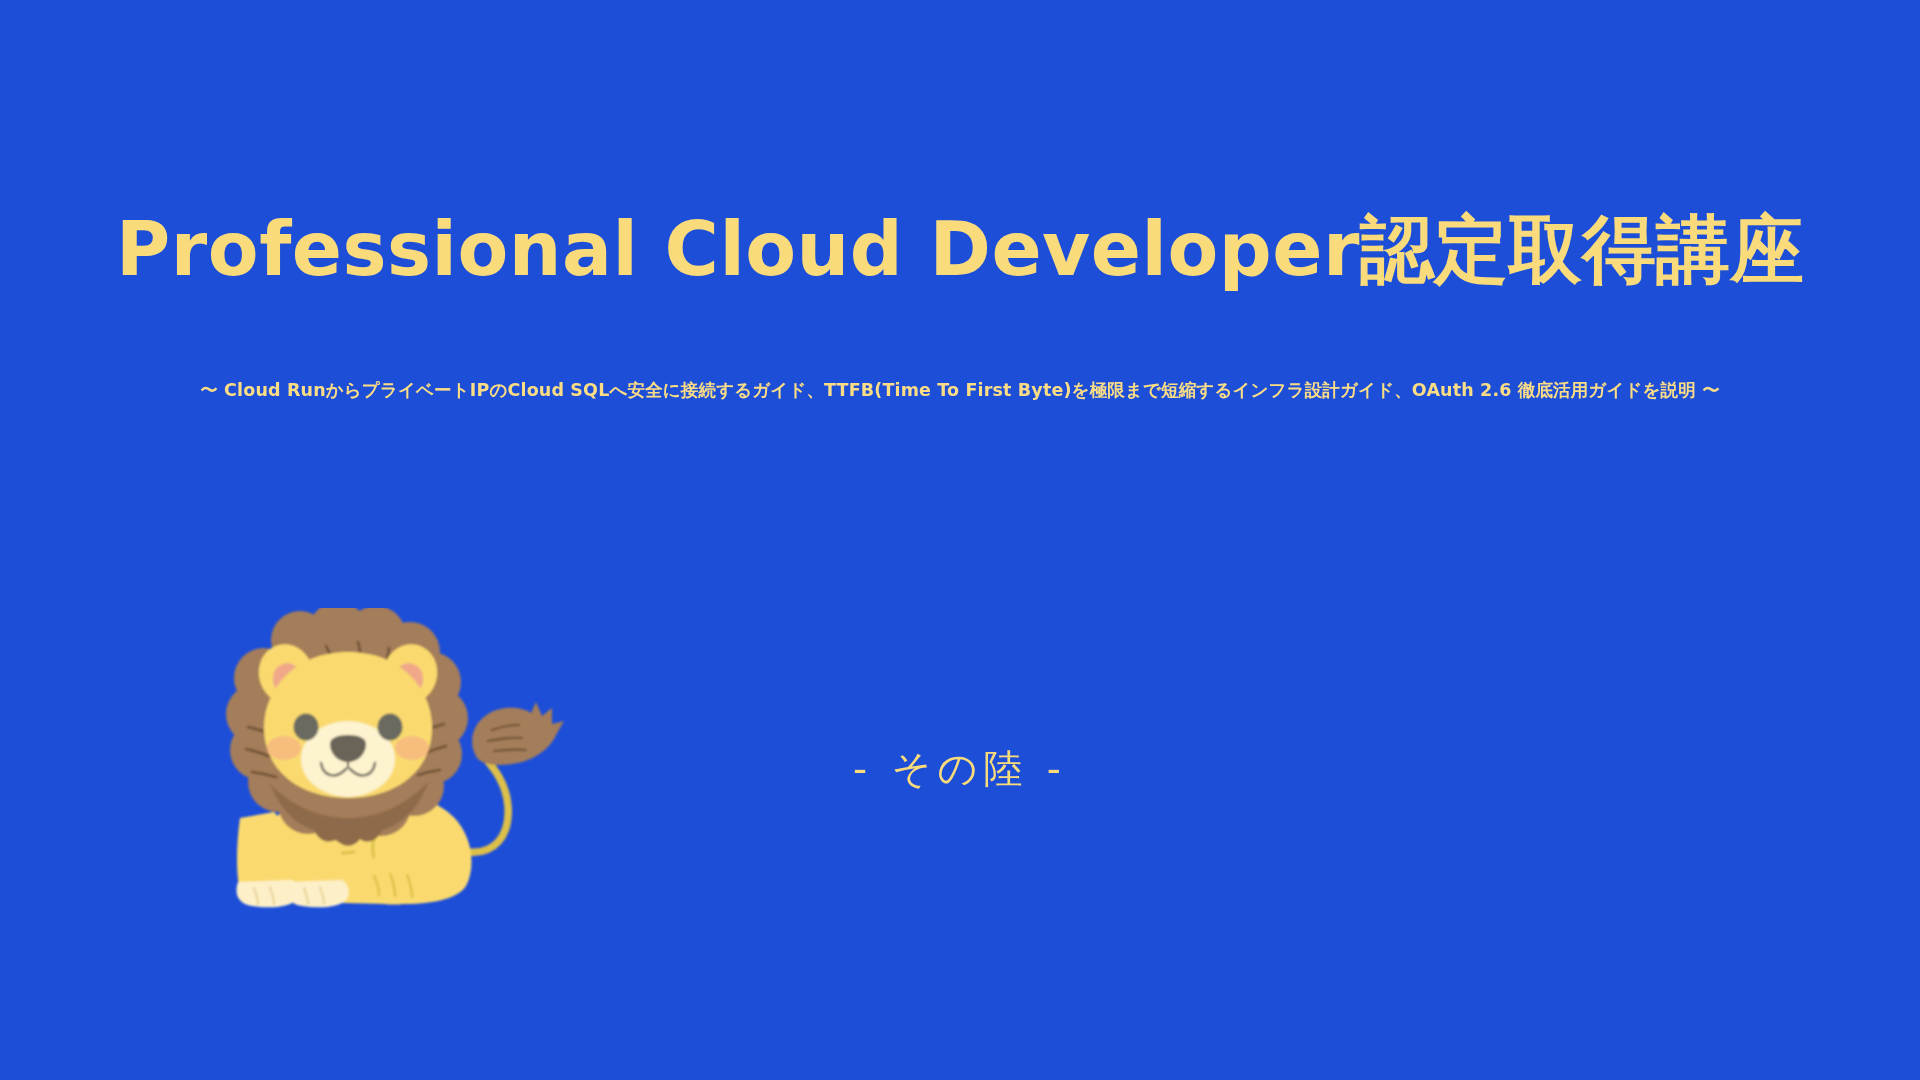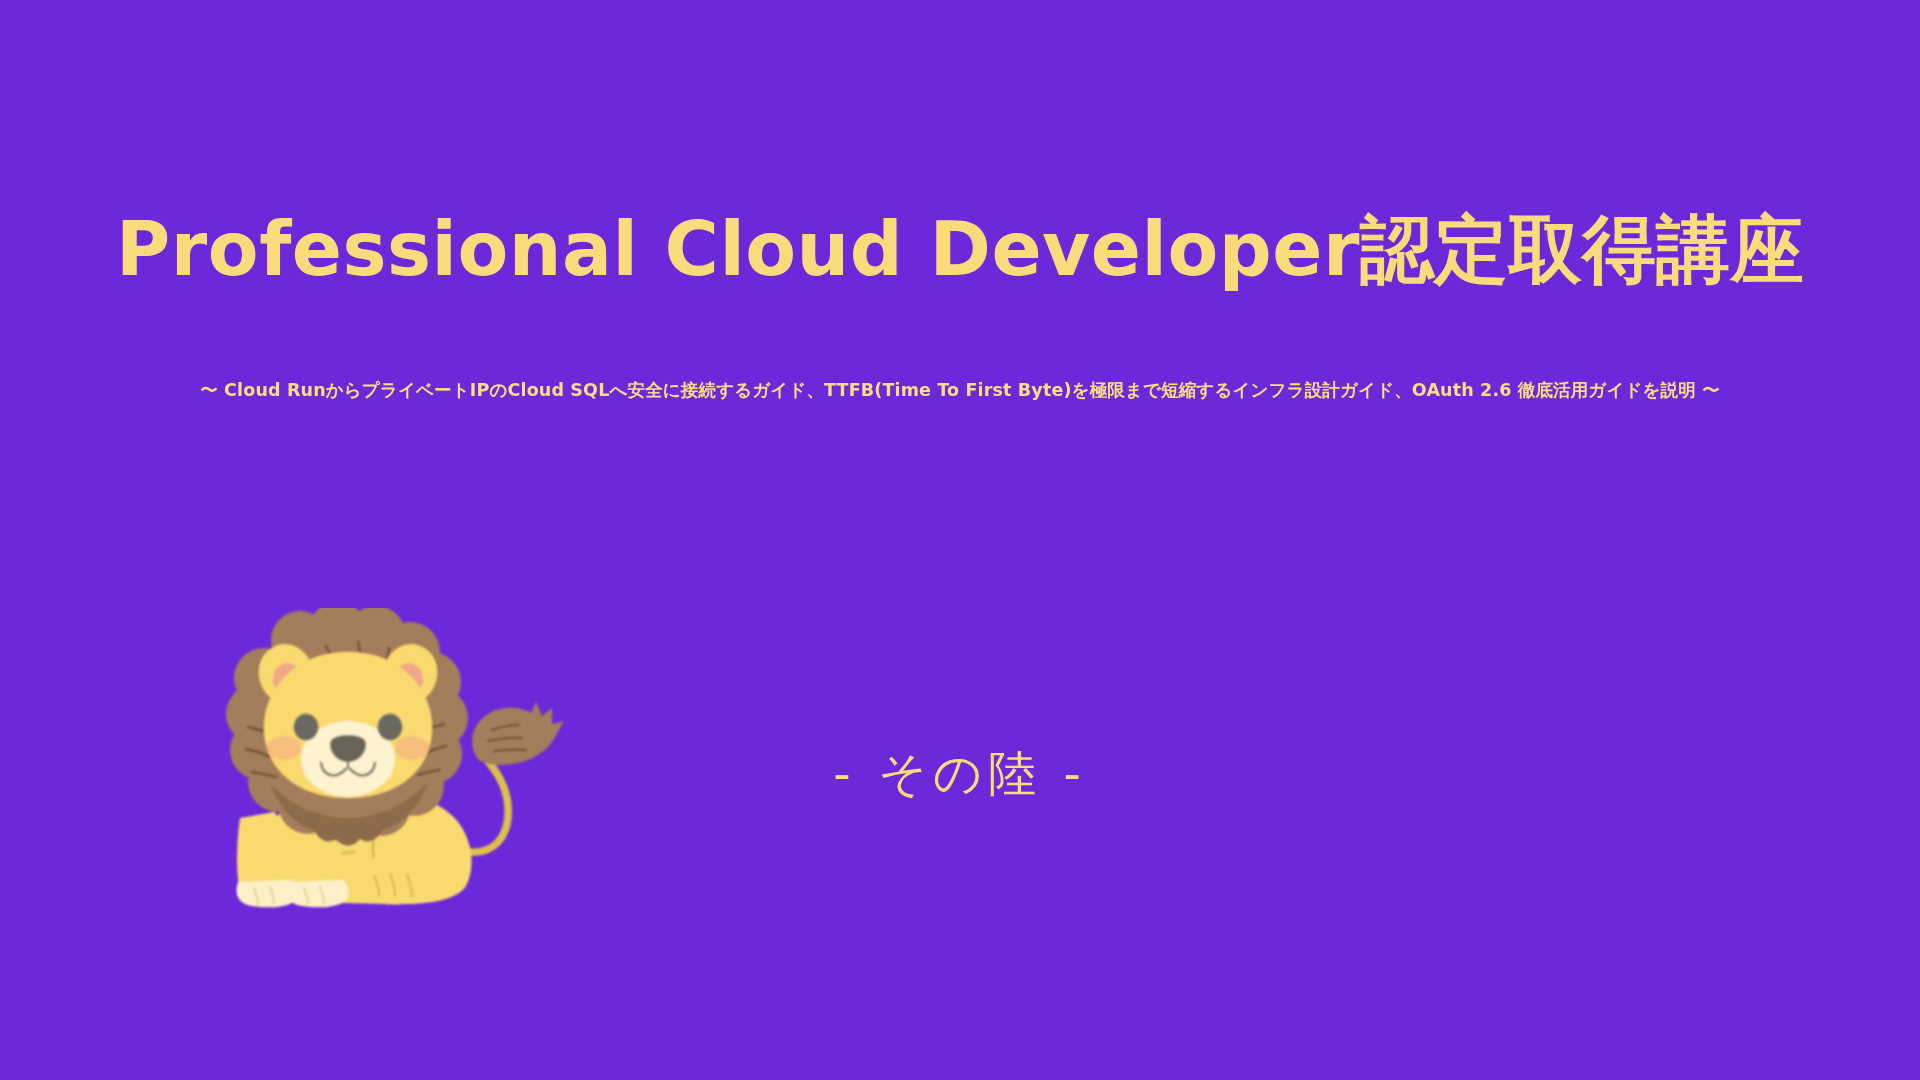--- a/index.html
+++ b/index.html
@@ -13,21 +13,21 @@
     height: 1080px;
     overflow: hidden;
     font-family: "DejaVu Sans", "Liberation Sans", sans-serif;
     -webkit-font-smoothing: antialiased;
   }
 
   .slide {
     position: relative;
     width: 1920px;
     height: 1080px;
-    background: #6d28d9;
+    background: #1d4ed8;
   }
 
   
   .slide-title {
     position: absolute;
     left: 0;
     right: 0;
     top: 158px;
     text-align: center;
     font-size: 74px;
@@ -55,21 +55,21 @@
     white-space: nowrap;
   }
 
   
   .section-caption {
     position: absolute;
     left: 640px;
     width: 640px;
     top: 742px;
     text-align: center;
-    font-size: 48px;
+    font-size: 39px;
     font-weight: 400;
     letter-spacing: 6px;
     color: #fadb7c;
     white-space: nowrap;
   }
 
   
   .lion-illustration {
     position: absolute;
     left: 178px;

